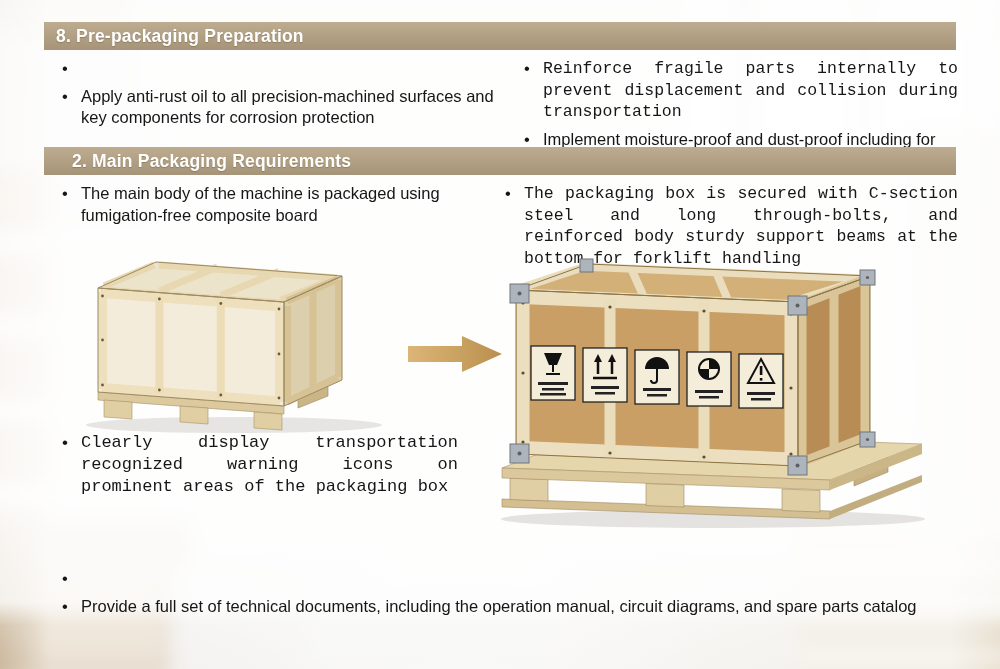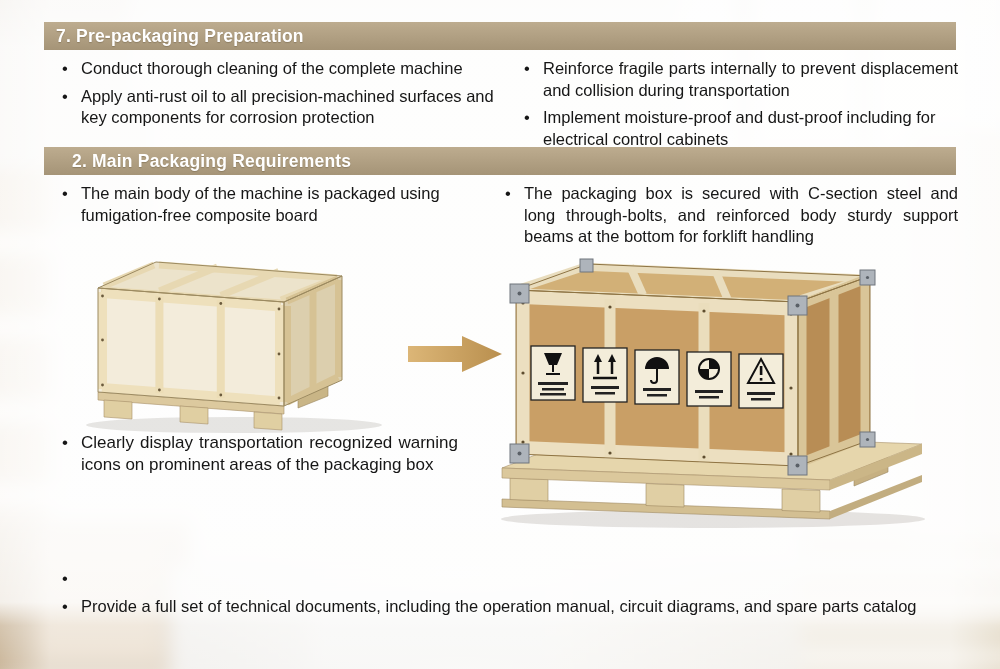--- a/index.html
+++ b/index.html
@@ -24,21 +24,21 @@
 
   .sec-header {
     position:absolute; left:44px; width:912px; height:28px;
     background:linear-gradient(180deg,#bdac8f,#a59477);
     color:#fff; font-weight:bold; font-size:17.5px; line-height:28px;
     padding-left:12px; letter-spacing:.2px; text-shadow:0 1px 1px rgba(90,75,50,.35);
   }
   .bullets { position:absolute; font-size:16.5px; line-height:21.5px; }
   .bullet { display:flex; margin-bottom:6px; }
   .bullet .dot { flex:0 0 19px; }
-  .just { text-align:justify; }
+  .just { text-align:justify;font-family:Liberation Mono, monospace; }
   .note { font-size:17px; line-height:22px; }
 
   .crate-left  { position:absolute; left:84px;  top:240px; }
   .crate-right { position:absolute; left:498px; top:258px; }
   .arrow       { position:absolute; left:408px; top:334px; }
 </style>
 </head>
 <body>
 
 <div class="stage">
@@ -56,27 +56,26 @@
     <div style="left:330px;top:600px;width:240px;height:90px;background:#e8e7e3;"></div>
     <div style="left:820px;top:545px;width:220px;height:155px;background:repeating-linear-gradient(180deg,#d3c4a6 0,#d3c4a6 34px,#efe9dd 34px,#efe9dd 46px);"></div>
     <div style="left:930px;top:150px;width:110px;height:410px;background:#e3dbcb;"></div>
   </div>
 
   <div class="wash"></div>
 
   <div class="content">
 
     <div class="sec-header" style="top:22px;">
-      <span>7. Pre-packaging Preparation</span>
+      <span>8. Pre-packaging Preparation</span>
     </div>
 
     <div class="bullets" style="top:58px; left:62px; width:448px;">
       <div class="bullet">
         <span class="dot">•</span>
-        <span>Conduct thorough cleaning of the complete machine</span>
       </div>
       <div class="bullet">
         <span class="dot">•</span>
         <span>Apply anti-rust oil to all precision-machined surfaces and key components for corrosion protection</span>
       </div>
     </div>
 
     <div class="bullets" style="top:58px; left:524px; width:434px;">
       <div class="bullet">
         <span class="dot">•</span>

